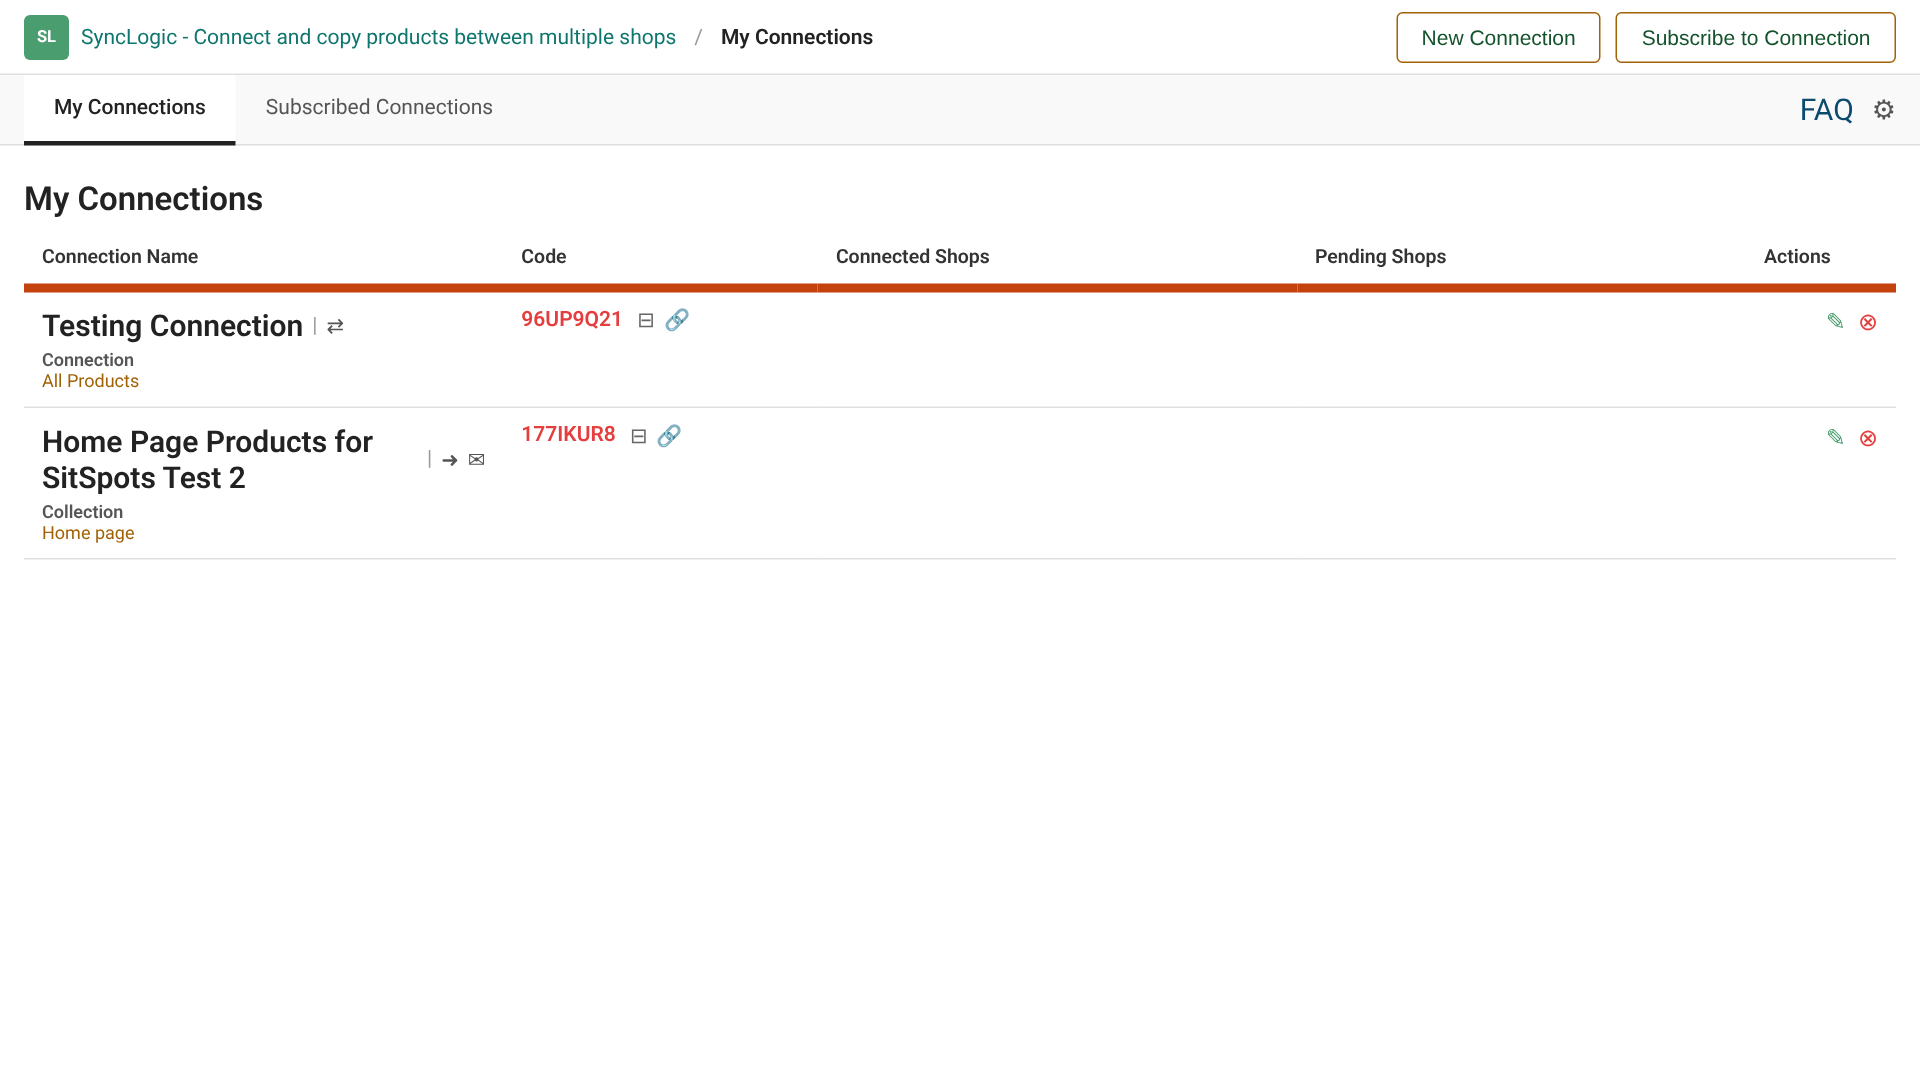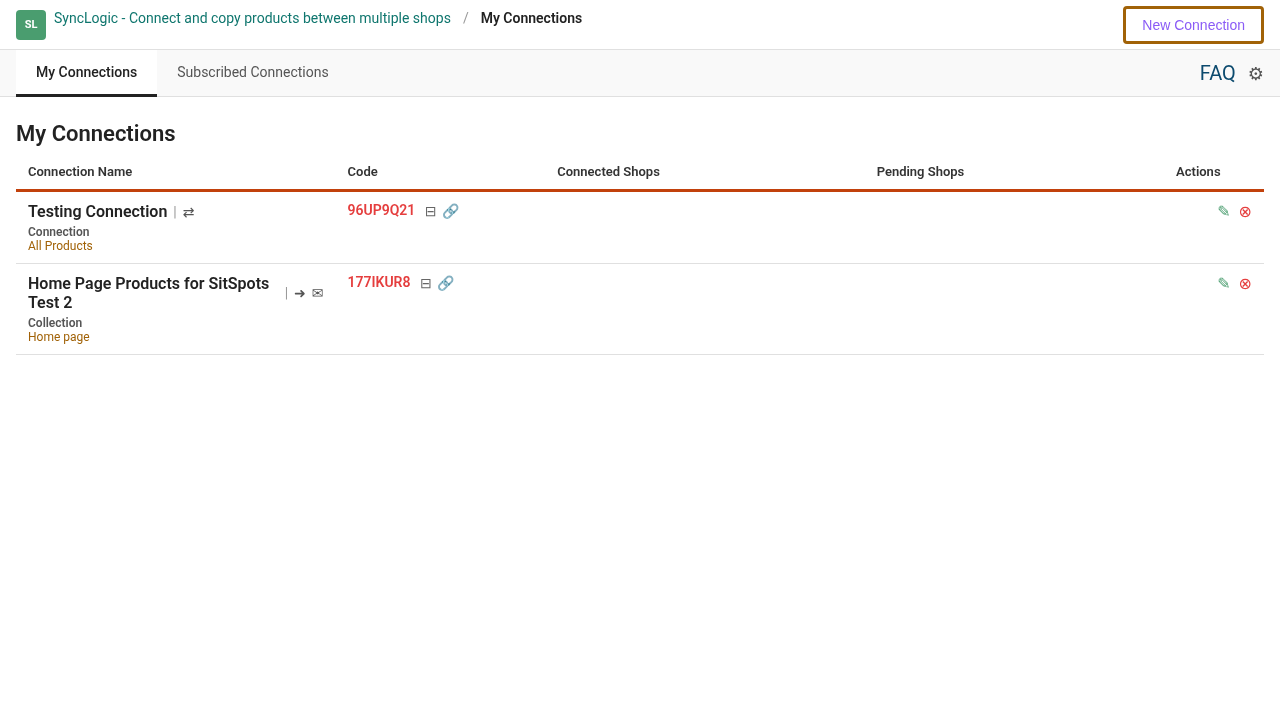--- a/index.html
+++ b/index.html
@@ -23,20 +23,21 @@
       align-items: center;
       justify-content: space-between;
       padding: 0 16px;
       height: 50px;
       border-bottom: 1px solid #e0e0e0;
       background: #fff;
     }
 
     .header-left {
       display: flex;
+      align-items: center;
       gap: 8px;
     }
 
     .logo {
       display: flex;
       align-items: center;
       justify-content: center;
       width: 30px;
       height: 30px;
       background: #4a9d6f;
@@ -65,23 +66,23 @@
     .header-actions {
       display: flex;
       gap: 10px;
     }
 
     .btn {
       padding: 8px 16px;
       border-radius: 4px;
       font-size: 14px;
       cursor: pointer;
-      border: 3px solid #a16207;
+      border: 1px solid #a16207;
       background: #fff;
-      color: #8b5cf6;
+      color: #14532d;
     }
 
     
     .tabs-bar {
       display: flex;
       align-items: center;
       justify-content: space-between;
       border-bottom: 1px solid #e0e0e0;
       background: #f9f9f9;
       padding: 0 16px;
@@ -144,21 +145,21 @@
       margin-bottom: 24px;
     }
 
     
     .connections-table {
       width: 100%;
       border-collapse: collapse;
     }
 
     .connections-table thead tr {
-      border-bottom: 3px solid #c2410c;
+      border-bottom: 6px solid #c2410c;
     }
 
     .connections-table th {
       text-align: left;
       padding: 10px 12px;
       font-size: 13px;
       font-weight: 600;
       color: #333;
     }
 
@@ -172,21 +173,21 @@
     }
 
     .col-name { width: 320px; }
     .col-code { width: 210px; }
     .col-connected { width: 320px; }
     .col-pending { width: 300px; }
     .col-actions { width: 100px; text-align: right; }
 
     .connection-name {
       font-weight: 600;
-      font-size: 16px;
+      font-size: 20px;
       color: #222;
     }
 
     .connection-type {
       font-size: 12px;
       color: #555;
       font-weight: 600;
       margin-top: 4px;
     }
 
@@ -259,20 +260,21 @@
   <div class="header-left">
     <div class="logo">
       <span>SL</span>
     </div>
     <span class="app-title">SyncLogic - Connect and copy products between multiple shops</span>
     <span class="breadcrumb-sep">/</span>
     <span class="breadcrumb-current">My Connections</span>
   </div>
   <div class="header-actions">
     <button class="btn">New Connection</button>
+    <button class="btn">Subscribe to Connection</button>
   </div>
 </div>
 
 <div class="tabs-bar">
   <div class="tabs-left">
     <div class="tab active">
       <span>My Connections</span>
     </div>
     <div class="tab">
       <span>Subscribed Connections</span>

